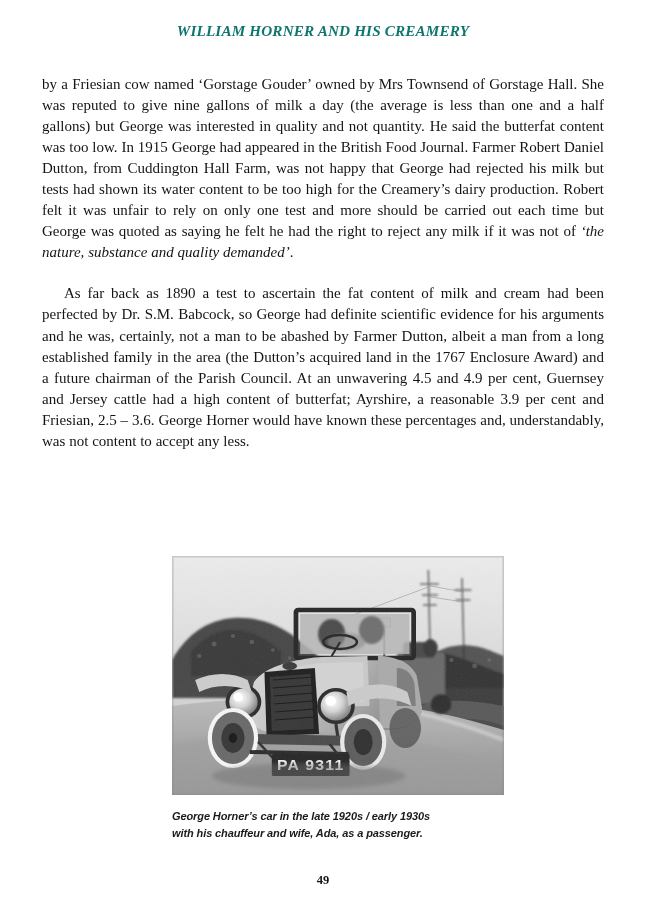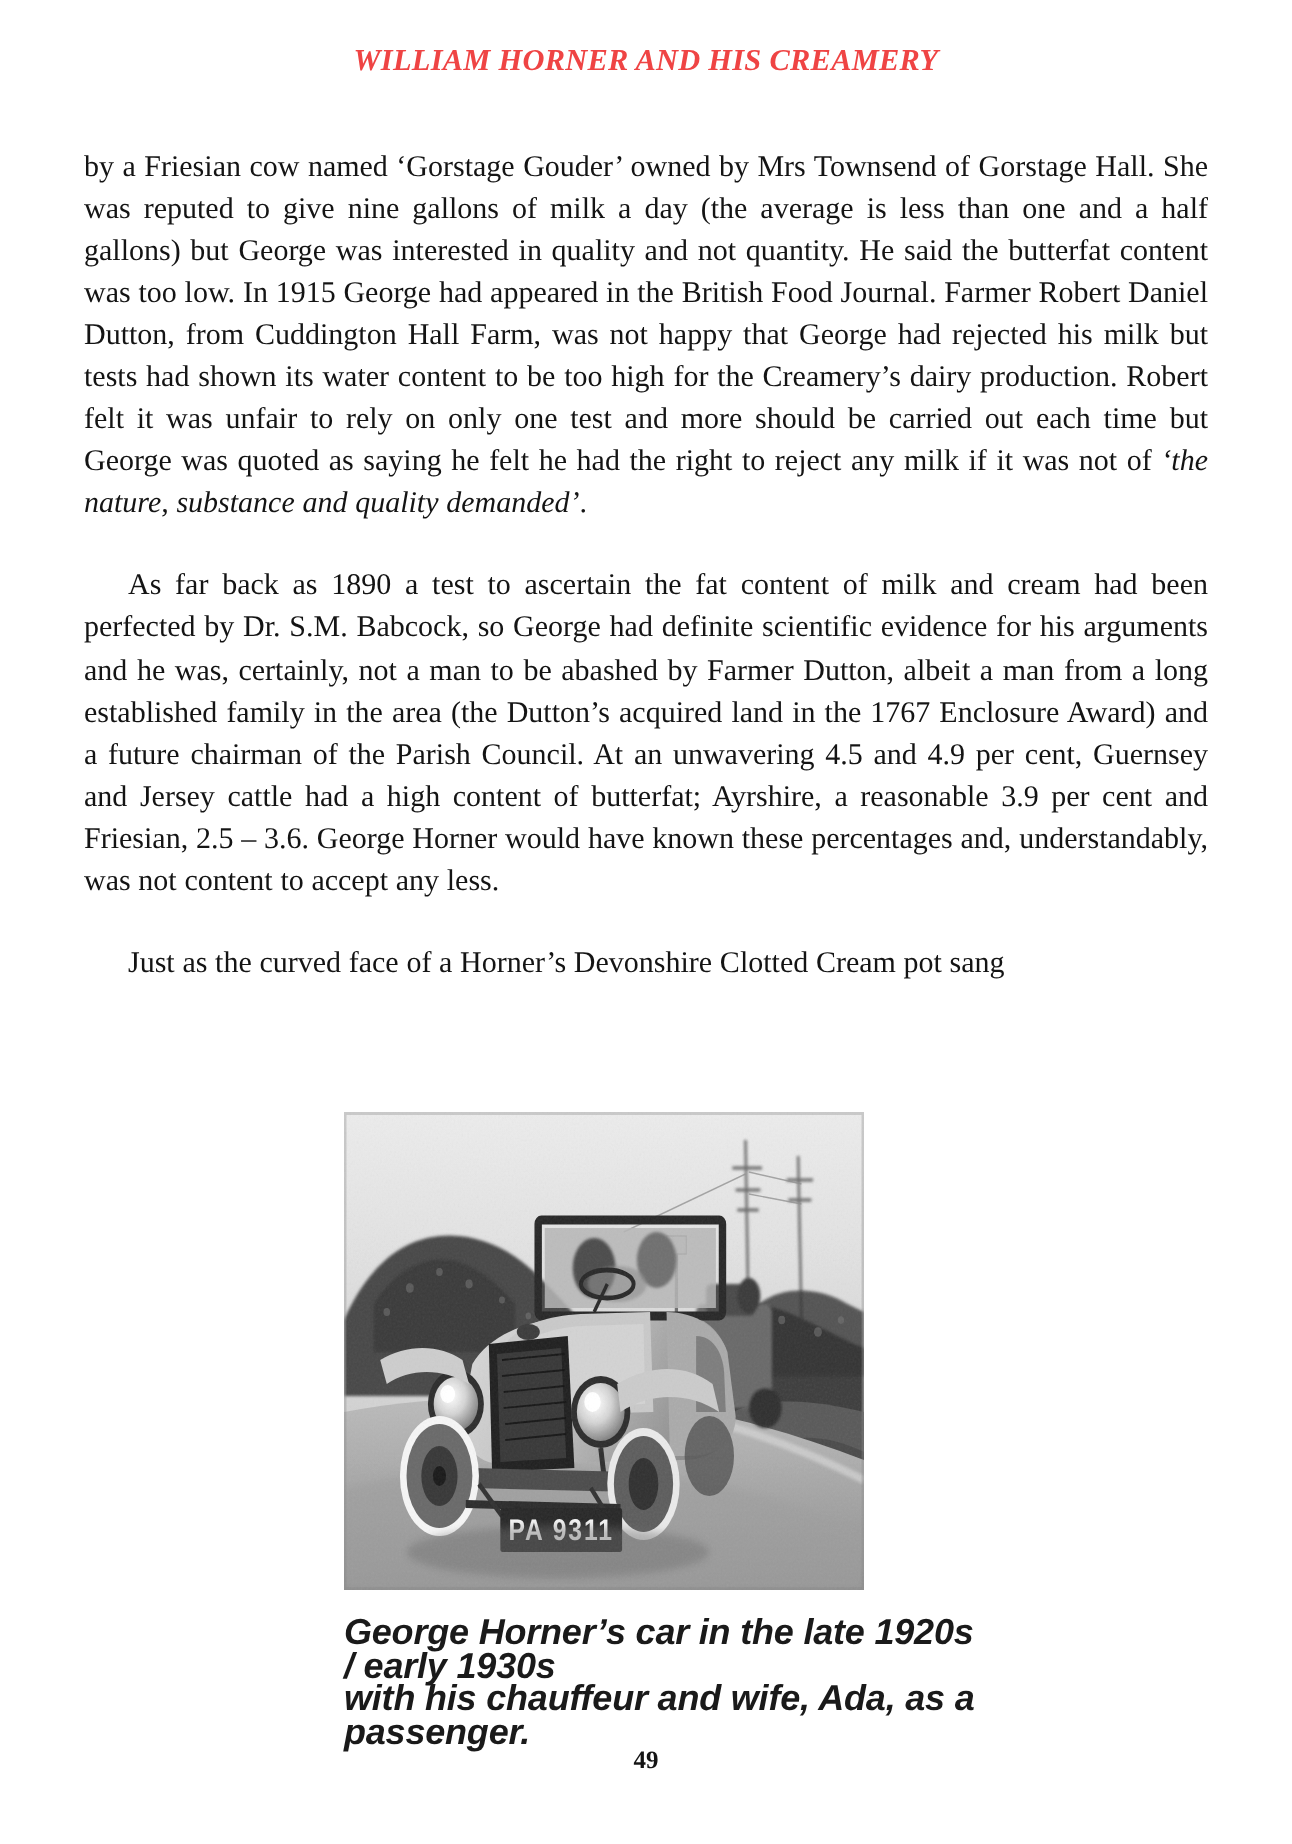--- a/index.html
+++ b/index.html
@@ -28,21 +28,21 @@
     position: absolute;
     top: 22px;
     left: 0;
     right: 0;
     text-align: center;
     font-family: "Liberation Serif", "DejaVu Serif", serif;
     font-style: italic;
     font-weight: 700;
     font-size: 15.2px;
     letter-spacing: 0.15px;
-    color: #ef4444;
+    color: #0f766e;
   }
 
   
   .text-column {
     position: absolute;
     left: 42px;
     top: 74px;
     width: 562px;
   }
 
@@ -67,39 +67,39 @@
   
   .figure {
     position: absolute;
     left: 172px;
     top: 556px;
     width: 316px;
   }
 
   .photo {
     position: relative;
-    width: 260px;
+    width: 332px;
     height: 239px;
     overflow: hidden;
     background: #9a9a9a;
     filter: grayscale(1) contrast(1.04);
   }
 
   .photo svg {
     display: block;
     width: 100%;
     height: 100%;
   }
 
   .caption {
     margin-top: 13px;
     font-family: "Liberation Sans", "DejaVu Sans", sans-serif;
     font-style: italic;
     font-weight: 700;
-    font-size: 18px;
+    font-size: 11px;
     line-height: 16.5px;
     color: #1a1a1a;
     text-align: left;
     letter-spacing: -0.1px;
   }
   .caption .cap-line { display: block; }
 
   
   .folio {
     position: absolute;
@@ -119,21 +119,20 @@
 <div class="page">
 
   <div class="running-head">WILLIAM HORNER AND HIS CREAMERY</div>
 
   <div class="text-column">
 
     <p class="para"><span>by a Friesian cow named ‘Gorstage Gouder’ owned by Mrs Townsend of Gorstage Hall. She was reputed to give nine gallons of milk a day (the average is less than one and a half gallons) but George was interested in quality and not quantity. He said the butterfat content was too low. In 1915 George had appeared in the British Food Journal. Farmer Robert Daniel Dutton, from Cuddington Hall Farm, was not happy that George had rejected his milk but tests had shown its water content to be too high for the Creamery’s dairy production. Robert felt it was unfair to rely on only one test and more should be carried out each time but George was quoted as saying he felt he had the right to reject any milk if it was not of </span><i>‘the nature, substance and quality demanded’</i><span>.</span></p>
 
     <p class="para">As far back as 1890 a test to ascertain the fat content of milk and cream had been perfected by Dr. S.M. Babcock, so George had definite scientific evidence for his arguments and he was, certainly, not a man to be abashed by Farmer Dutton, albeit a man from a long established family in the area (the Dutton’s acquired land in the 1767 Enclosure Award) and a future chairman of the Parish Council. At an unwavering 4.5 and 4.9 per cent, Guernsey and Jersey cattle had a high content of butterfat; Ayrshire, a reasonable 3.9 per cent and Friesian, 2.5 – 3.6. George Horner would have known these percentages and, understandably, was not content to accept any less.</p>
 
-    <p class="para">Just as the curved face of a Horner’s Devonshire Clotted Cream pot sang</p>
 
   </div>
 
   <figure class="figure" style="margin:0;">
 
     <div class="photo">
       <svg viewBox="0 0 316 239" preserveAspectRatio="none">
         <defs>
           <linearGradient id="skyGrad" x1="0" y1="0" x2="0" y2="1">
             <stop offset="0%" stop-color="#e8e8e6"></stop>

